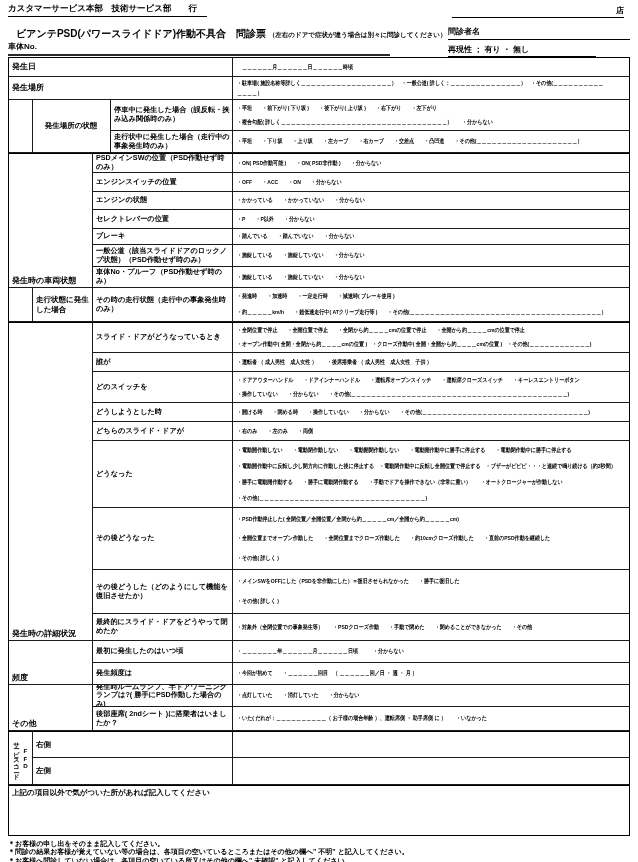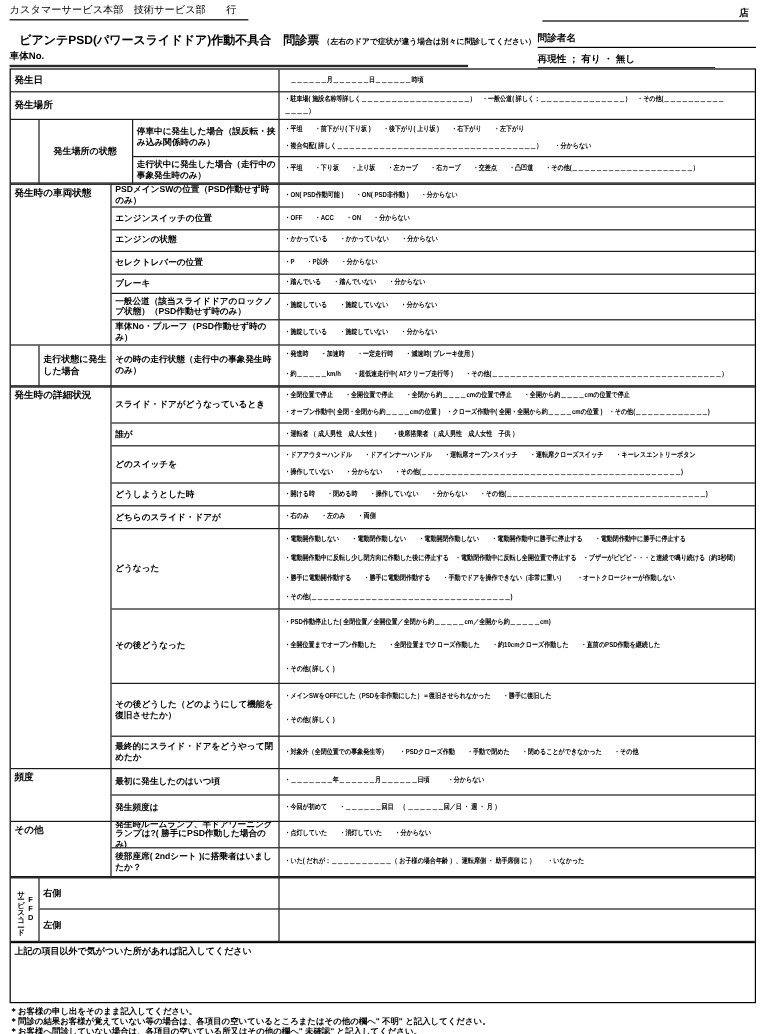--- a/index.html
+++ b/index.html
@@ -1,21 +1,21 @@
 <!DOCTYPE html>
 <html><head>
 <meta charset="utf-8">
 <style>
   html,body{margin:0;padding:0;}
   body{
     width:638px;height:862px;background:#fff;position:relative;
     font-family:"Liberation Sans","DejaVu Sans",sans-serif;color:#000;
     -webkit-font-smoothing:antialiased;
   }
-  .hdr-dept{position:absolute;left:8px;top:3px;font-size:8.5px;font-weight:normal;
+  .hdr-dept{position:absolute;left:8px;top:3px;font-size:8.5px;font-weight:bold;
     border-bottom:1.5px solid #000;padding:0 10px 1px 0;}
   .hdr-store{position:absolute;left:452px;top:5px;width:172px;border-bottom:1px solid #000;
     font-size:8px;font-weight:bold;text-align:right;padding-bottom:1px;}
   .hdr-title{position:absolute;left:16px;top:27px;font-size:10px;font-weight:bold;white-space:nowrap;}
   .hdr-title .note{font-size:6.5px;font-weight:bold;}
   .hdr-interviewer{position:absolute;left:448px;top:26px;width:182px;border-bottom:1px solid #000;
     font-size:8px;font-weight:bold;padding-bottom:2px;}
   .hdr-bodyno{position:absolute;left:8px;top:41px;width:382px;border-bottom:2.5px solid #2a2a2a;
     font-size:8px;font-weight:bold;padding-bottom:2px;}
   .hdr-repro{position:absolute;left:448px;top:44px;width:148px;border-bottom:1.5px solid #000;
@@ -26,21 +26,21 @@
     display:grid;
     grid-template-columns:24px 60px 18px 122px 1fr;
     grid-template-rows:19px 23px 31px 22px 20px 19px 18px 19px 16px 22px 21px 34px 31px 19px 31px 19px 19px 67px 62px 44px 27px 22px 22px 22px 24px 27px 27px 50px;
     border:1.5px solid #000;background:#fff;
   }
   .cell{border-right:1px solid #1b1b1b;border-bottom:1px solid #1b1b1b;
     overflow:hidden;display:flex;flex-direction:column;justify-content:space-around;
     padding:1px 2px;box-sizing:border-box;min-width:0;}
   .lab{font-size:7.5px;font-weight:bold;justify-content:center;line-height:1.25;padding-left:3px;}
   .sec{font-size:8px;}
-  .top{justify-content:flex-start;padding-top:2px;}
+  .top{justify-content:flex-end;padding-top:2px;}
   .center{align-items:center;text-align:center;padding-left:1px;}
   .sublab{font-size:7.2px;font-weight:bold;justify-content:center;line-height:1.2;padding-left:3px;}
   .opt{font-size:6px;font-weight:bold;padding-left:4px;}
   .opt .ln{white-space:nowrap;transform:scaleX(0.84);transform-origin:left center;line-height:1.1;}
   .notes{font-size:7.5px;font-weight:bold;justify-content:flex-start;padding:2px 3px;}
   .tt{border-top:1.5px solid #000;}
   .ffd{flex-direction:row;align-items:center;justify-content:center;gap:2px;padding:1px;}
   .vtext{writing-mode:vertical-rl;text-orientation:upright;font-size:6.2px;font-weight:bold;
     line-height:1.05;letter-spacing:0.5px;}
   #footnotes{position:absolute;left:8px;top:840px;font-size:7px;font-weight:bold;line-height:8.3px;}
@@ -218,21 +218,21 @@
     </div>
     <div class="cell opt" style="grid-area: 22 / 5 / auto / 6; border-right: none;">
       <div class="ln">・＿＿＿＿＿＿＿年＿＿＿＿＿＿月＿＿＿＿＿＿日頃　　　・分からない</div>
     </div>
     <div class="cell sublab" style="grid-area: 23 / 3 / auto / 5;">
       <div class="ln">発生頻度は</div>
     </div>
     <div class="cell opt" style="grid-area: 23 / 5 / auto / 6; border-right: none;">
       <div class="ln">・今回が初めて　　・＿＿＿＿＿＿回目　（ ＿＿＿＿＿＿回／日 ・ 週 ・ 月 ）</div>
     </div>
-    <div class="cell lab sec top" style="grid-area: 24 / 1 / 26 / 3;">
+    <div class="cell lab sec top" style="grid-area: 24 / 1 / 26 / 3; font-family: Liberation Mono, monospace;">
       <div class="ln">その他</div>
     </div>
     <div class="cell sublab" style="grid-area: 24 / 3 / auto / 5;">
       <div class="ln">発生時ルームランプ、半ドアワーニングランプは?( 勝手にPSD作動した場合のみ)</div>
     </div>
     <div class="cell opt" style="grid-area: 24 / 5 / auto / 6; border-right: none;">
       <div class="ln">・点灯していた　　・消灯していた　　・分からない</div>
     </div>
     <div class="cell sublab" style="grid-area: 25 / 3 / auto / 5;">
       <div class="ln">後部座席( 2ndシート )に搭乗者はいましたか？</div>

